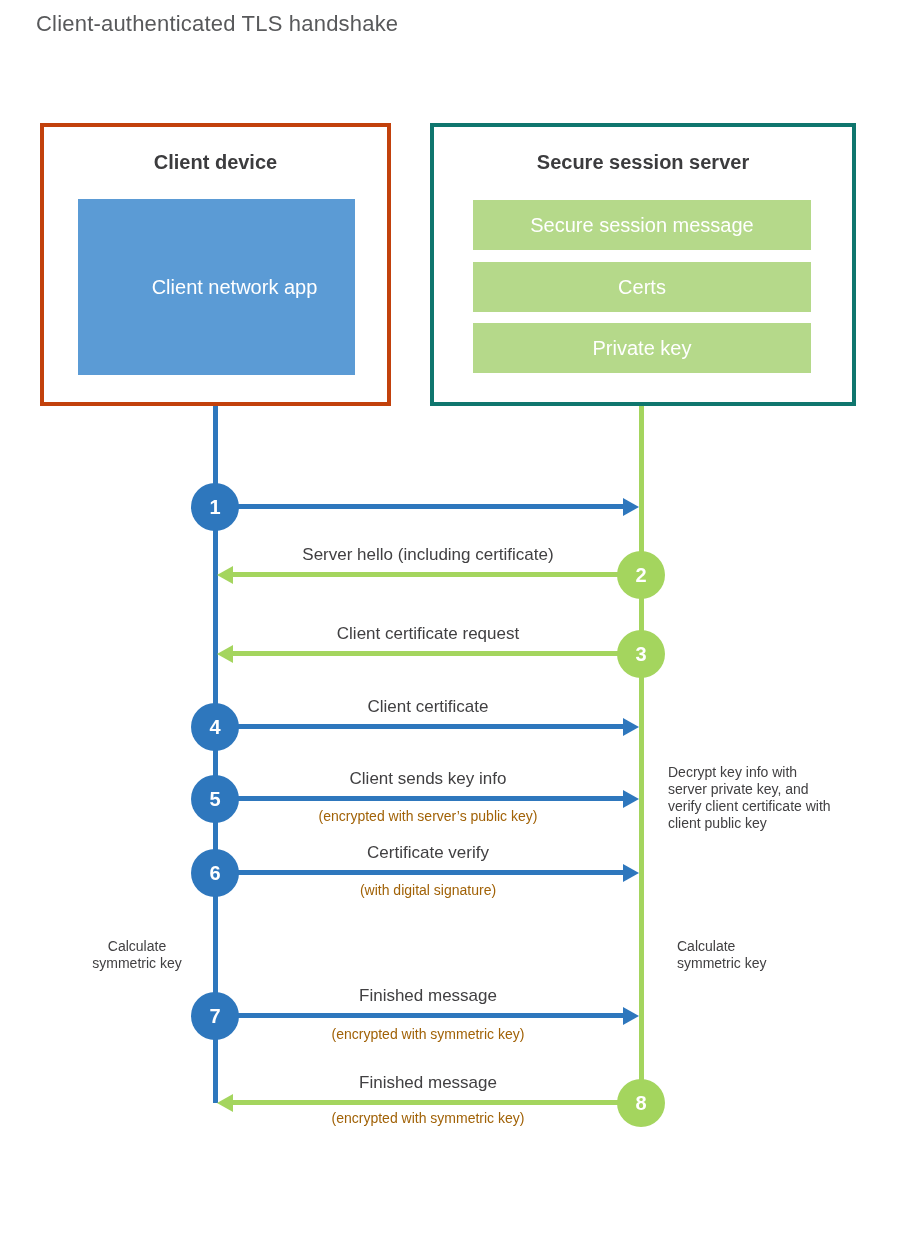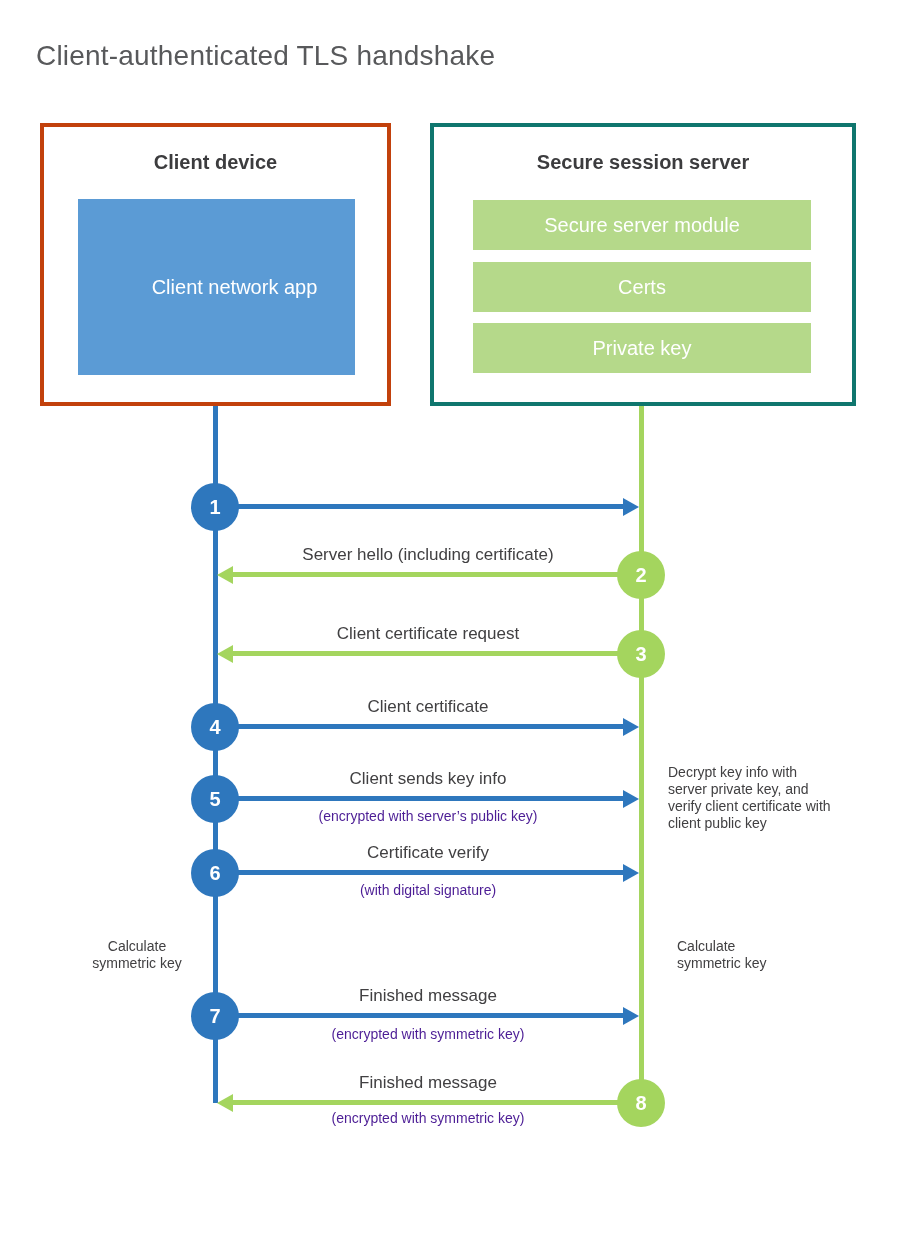--- a/index.html
+++ b/index.html
@@ -1,19 +1,19 @@
 <!DOCTYPE html>
 <html><head>
 <meta charset="utf-8">
 <style>
   html,body{margin:0;padding:0;background:#ffffff;}
   body{font-family:"Liberation Sans","DejaVu Sans",sans-serif;}
   .stage{position:relative;width:900px;height:1256px;background:#fff;overflow:hidden;}
 
-  .diagram-title{position:absolute;left:36px;top:40px;font-size:28px;font-weight:300;color:#58595b;letter-spacing:.2px;}
+  .diagram-title{position:absolute;left:36px;top:11px;font-size:22px;font-weight:300;color:#58595b;letter-spacing:.2px;}
 
   
   .actor-box{position:absolute;top:123px;height:283px;background:#fff;box-sizing:border-box;}
   .client-box{left:40px;width:351px;border:4px solid #c2410c;}
   .server-box{left:430px;width:426px;border:4px solid #0f766e;}
   .actor-title{position:absolute;top:24px;left:0;right:0;text-align:center;font-size:20px;font-weight:bold;color:#3c3c3e;}
 
   .app-box{position:absolute;left:34px;top:72px;width:277px;height:176px;background:#5b9bd5;display:flex;align-items:center;justify-content:center;}
   .app-box .txt{width:170px;text-align:center;font-size:20px;line-height:30px;color:#ffffff;margin-left:36px;}
 
@@ -31,21 +31,21 @@
   .hline.green{background:#a4d55e;left:233px;width:408px;}
   .tri{position:absolute;width:0;height:0;border-top:9px solid transparent;border-bottom:9px solid transparent;}
   .tri-right{border-left:16px solid #2e77bd;left:623px;}
   .tri-left{border-right:16px solid #a4d55e;left:217px;}
 
   .circle{position:absolute;width:48px;height:48px;border-radius:50%;color:#fff;font-size:20px;font-weight:bold;text-align:center;line-height:48px;}
   .circle.blue{background:#2e77bd;left:191px;}
   .circle.green{background:#a4d55e;left:617px;}
 
   .msg-label{position:absolute;left:217px;width:422px;text-align:center;font-size:17px;color:#414042;}
-  .msg-sub{position:absolute;left:217px;width:422px;text-align:center;font-size:14px;color:#4c1d95;}
+  .msg-sub{position:absolute;left:217px;width:422px;text-align:center;font-size:14px;color:#a16207;}
 
   .side-note{position:absolute;font-size:14px;line-height:17px;color:#414042;}
   .note-decrypt{left:668px;top:764px;width:163px;text-align:left;}
   .note-calc-left{left:86px;top:938px;width:102px;text-align:center;}
   .note-calc-right{left:677px;top:938px;width:110px;text-align:left;}
 </style>
 </head>
 <body>
 
 <div class="stage">
@@ -54,21 +54,21 @@
 
   <div class="actor-box client-box">
     <div class="actor-title">Client device</div>
     <div class="app-box">
       <div class="txt">Client network app</div>
     </div>
   </div>
 
   <div class="actor-box server-box">
     <div class="actor-title">Secure session server</div>
-    <div class="module-bar bar-1">Secure server module</div>
+    <div class="module-bar bar-1">Secure session message</div>
     <div class="module-bar bar-2">Certs</div>
     <div class="module-bar bar-3">Private key</div>
   </div>
 
   <div class="lifeline blue"></div>
   <div class="lifeline green"></div>
 
   <div class="hline blue" style="top:504px"></div>
   <div class="tri tri-right" style="top:498px"></div>
   <div class="circle blue" style="top:483px">1</div>

